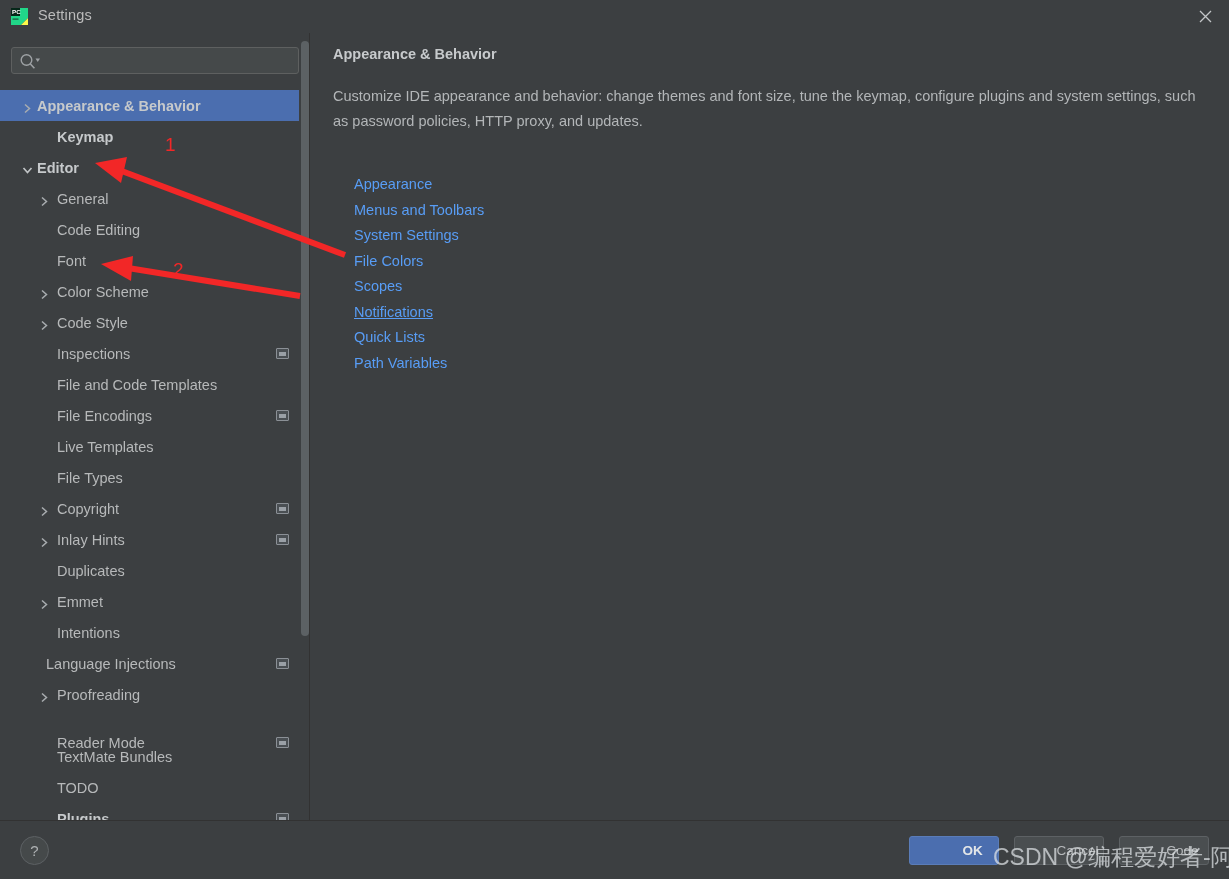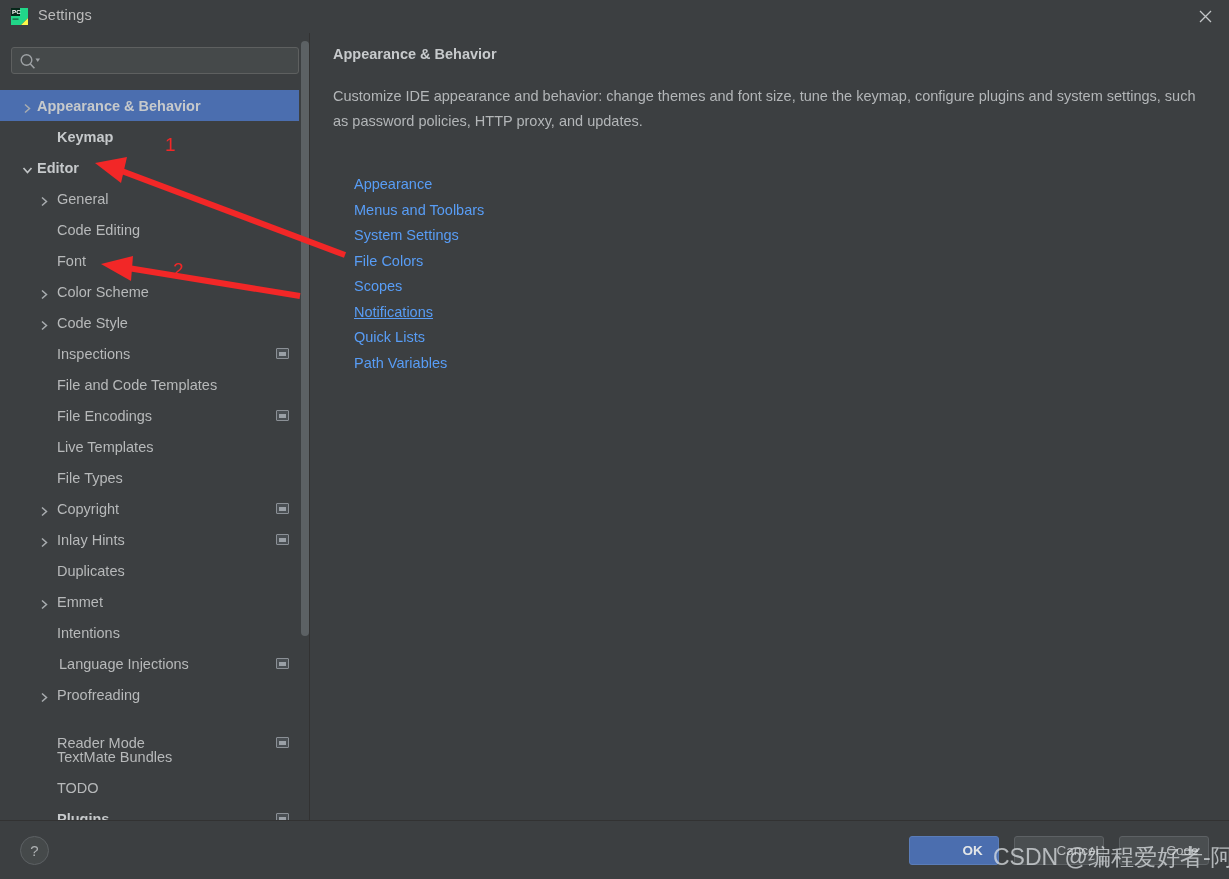--- a/index.html
+++ b/index.html
@@ -383,21 +383,21 @@
         <div class="tree-row" style="top: 496px;">
           <span class="chev" style="left: 39px;"><svg width="11" height="11" viewBox="0 0 11 11">
               <path d="M3 1.5 L7.5 5.5 L3 9.5" stroke="#a9adb0" stroke-width="1.5" fill="none"></path>
             </svg></span>
           <span class="tree-label" style="left: 57px;">Emmet</span>
         </div>
         <div class="tree-row" style="top: 527px;">
           <span class="tree-label" style="left: 57px;">Intentions</span>
         </div>
         <div class="tree-row" style="top: 558px;">
-          <span class="tree-label" style="left: 59px;">Language Injections</span>
+          <span class="tree-label" style="left: 46px;">Language Injections</span>
           <span class="badge"></span>
         </div>
         <div class="tree-row" style="top: 589px;">
           <span class="chev" style="left: 39px;"><svg width="11" height="11" viewBox="0 0 11 11">
               <path d="M3 1.5 L7.5 5.5 L3 9.5" stroke="#a9adb0" stroke-width="1.5" fill="none"></path>
             </svg></span>
           <span class="tree-label" style="left: 57px;">Proofreading</span>
         </div>
         <div class="tree-row" style="top: 637px;">
           <span class="tree-label" style="left: 57px;">Reader Mode</span>

